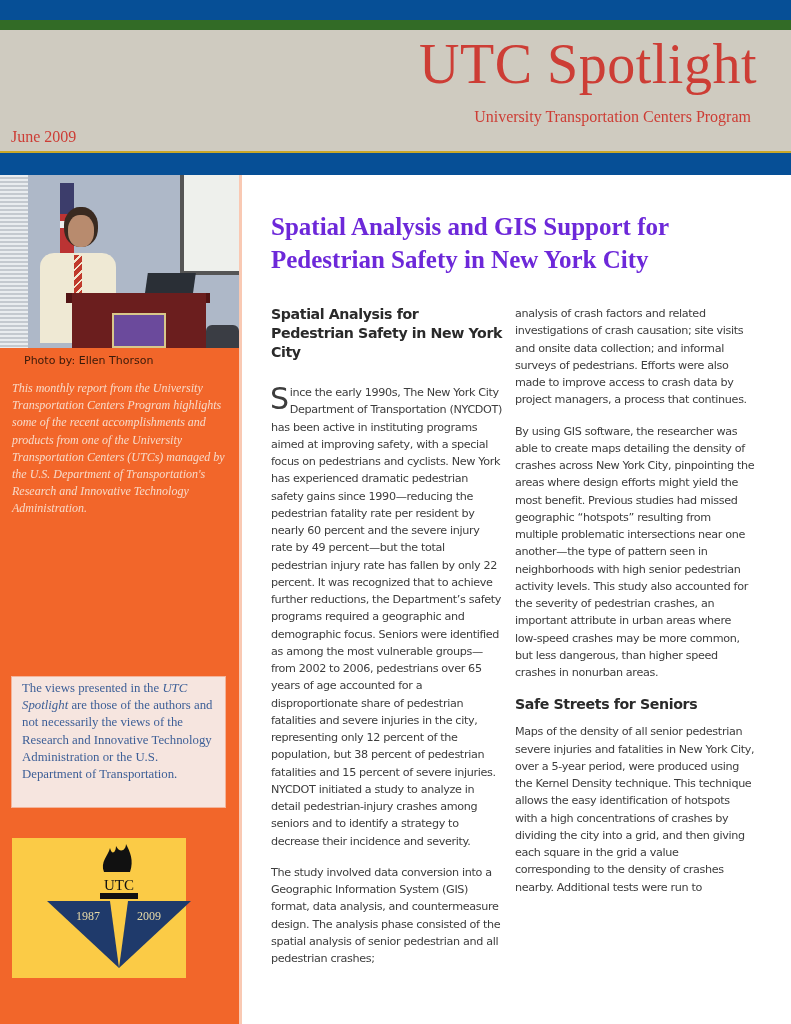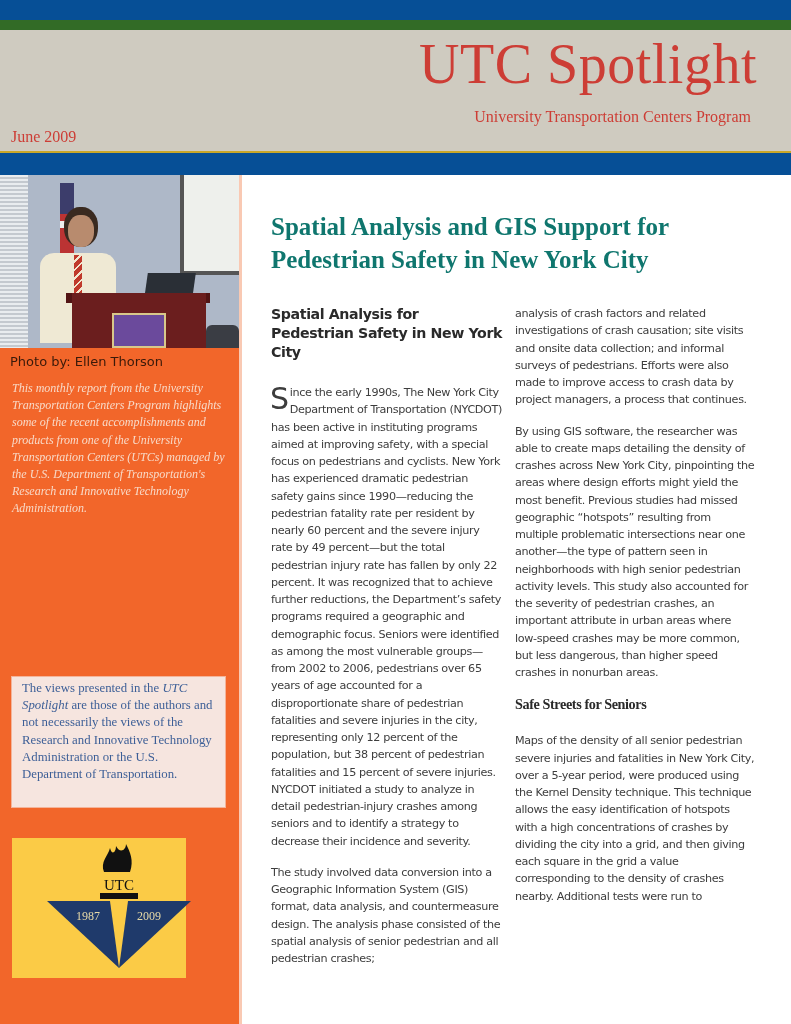--- a/index.html
+++ b/index.html
@@ -28,36 +28,36 @@
   .photo .screen { position: absolute; left: 180px; top: 0; width: 59px; height: 100px; background: #eef0ec; border-left: 4px solid #555; border-bottom: 4px solid #555; }
   .photo .flag { position: absolute; left: 60px; top: 8px; width: 14px; height: 70px; background: linear-gradient(180deg, #3c3d6b 0 45%, #b33 45% 55%, #eee 55% 65%, #b33 65% 100%); }
   .photo .person-head { position: absolute; left: 68px; top: 40px; width: 26px; height: 32px; border-radius: 45%; background: #b88b6e; box-shadow: 0 -4px 0 4px #3a2a20; }
   .photo .person-body { position: absolute; left: 40px; top: 78px; width: 76px; height: 90px; background: #efe9d4; border-radius: 14px 14px 0 0; }
   .photo .tie { position: absolute; left: 74px; top: 80px; width: 8px; height: 50px; background: repeating-linear-gradient(135deg, #c0392b 0 4px, #f2e6d0 4px 6px); }
   .photo .podium { position: absolute; left: 72px; top: 118px; width: 134px; height: 55px; background: #6b1e1e; }
   .photo .podium-top { position: absolute; left: 66px; top: 118px; width: 144px; height: 10px; background: #521414; }
   .photo .podium-logo { position: absolute; left: 112px; top: 138px; width: 54px; height: 35px; background: #6b4a9c; border: 2px solid #d8c88a; }
   .photo .monitor { position: absolute; left: 146px; top: 98px; width: 48px; height: 26px; background: #2a2f36; transform: skewX(-8deg); }
   .photo .chair { position: absolute; left: 206px; top: 150px; width: 33px; height: 23px; background: #3a3d44; border-radius: 6px 6px 0 0; }
-  .photo-credit { position: absolute; left: 10px; top: 354px; font-family: "DejaVu Sans", sans-serif; font-size: 13px; color: #3a1a0a; }
+  .photo-credit { position: absolute; left: 24px; top: 354px; font-family: "DejaVu Sans", sans-serif; font-size: 11px; color: #3a1a0a; }
   .sidebar-intro { position: absolute; left: 12px; top: 380px; width: 222px; font-family: "Liberation Serif", serif; font-style: italic; font-size: 12px; line-height: 17.2px; color: #f8dac8; }
   .disclaimer { position: absolute; left: 11px; top: 676px; width: 215px; height: 132px; background: #f6e5df; border: 1px solid #f4b49a; padding: 3px 10px; font-family: "Liberation Serif", serif; font-size: 12.8px; line-height: 17.2px; color: #3d5f97; }
   .disclaimer i { font-style: italic; }
   .logo-box { position: absolute; left: 12px; top: 838px; width: 174px; height: 140px; background: #fbcb46; }
   .logo-box svg { position: absolute; left: 0; top: 0; }
 
   
-  .main-title { position: absolute; left: 271px; top: 210px; width: 500px; font-family: "Liberation Serif", serif; font-weight: bold; font-size: 25px; line-height: 33px; color: #0f766e; }
+  .main-title { position: absolute; left: 271px; top: 210px; width: 500px; font-family: "Liberation Serif", serif; font-weight: bold; font-size: 25px; line-height: 33px; color: #6d28d9; }
   .col { position: absolute; font-family: "DejaVu Sans", sans-serif; font-size: 11.2px; line-height: 17.25px; color: #3d3d3d; letter-spacing: -0.35px; }
   .col-left { left: 271px; top: 305px; width: 232px; }
   .col-right { left: 515px; top: 305px; width: 240px; }
   .col h2 { font-family: "DejaVu Sans", sans-serif; font-weight: bold; font-size: 14.2px; line-height: 19px; color: #2a2a2a; letter-spacing: -0.4px; margin-bottom: 22px; }
   .col p { margin-bottom: 14px; }
   .dropcap { float: left; font-size: 30px; line-height: 30px; margin: 0 1px -2px -1px; color: #3d3d3d; }
-  .col-right h2 { margin-top: 2px; margin-bottom: 18px; font-family: Liberation Serif, serif; }
+  .col-right h2 { margin-top: 2px; margin-bottom: 9px; }
 </style>
 </head>
 <body>
 
 <div class="top-blue"></div>
 <div class="top-green"></div>
 <div class="masthead">
   <div class="masthead-title">UTC Spotlight</div>
   <div class="masthead-program">University Transportation Centers Program</div>
   <div class="masthead-date">June 2009</div>

